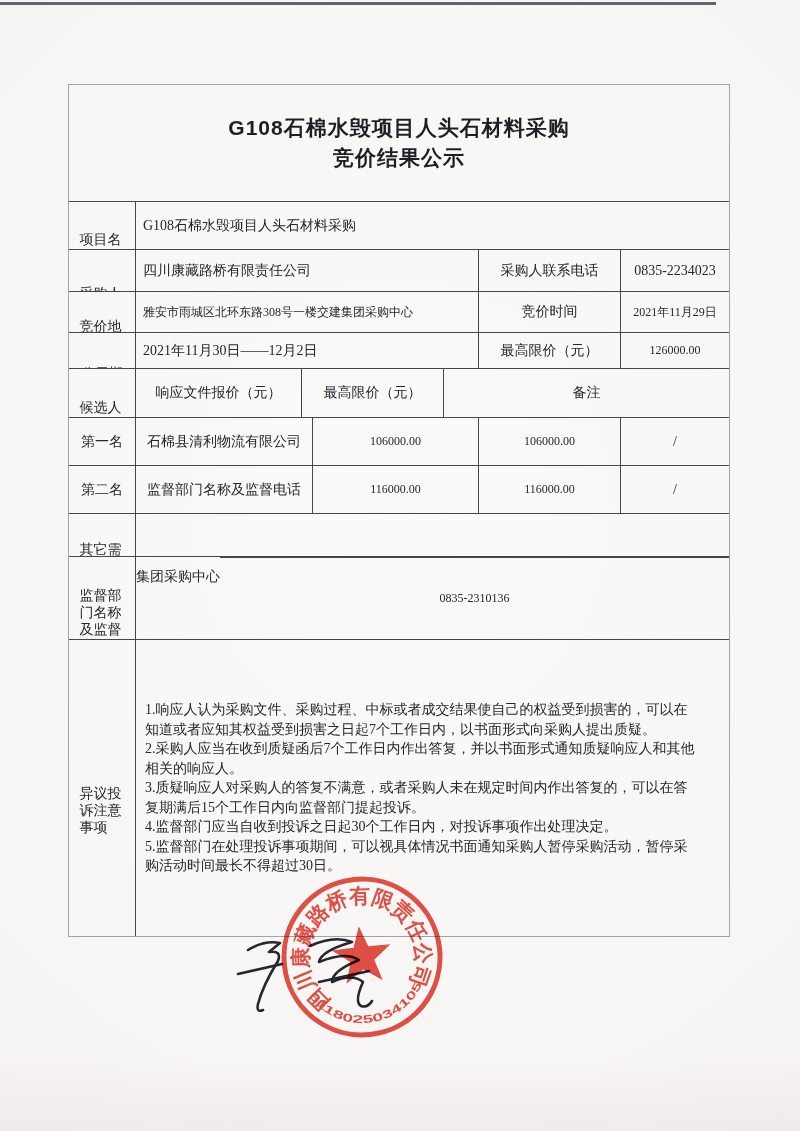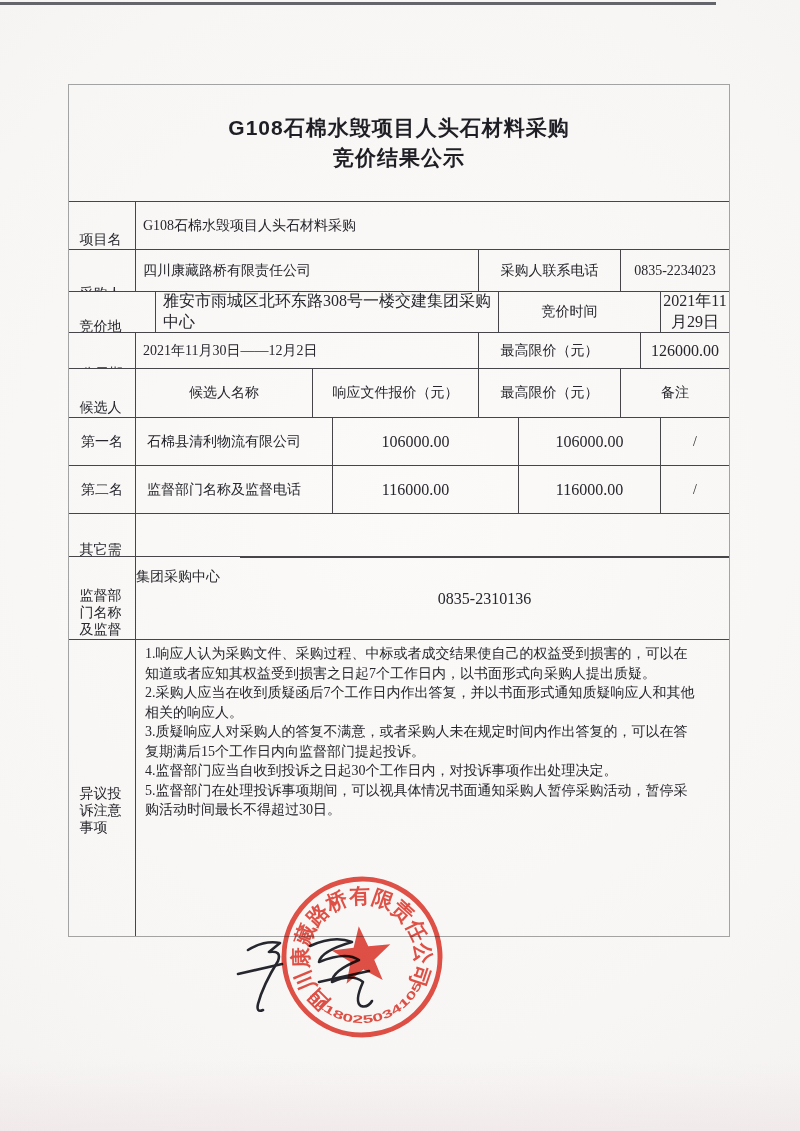--- a/index.html
+++ b/index.html
@@ -21,21 +21,21 @@
   }
   .row{display:flex;box-sizing:border-box;}
   .row + .row{border-top:1.5px solid #45454a;}
   .cell{box-sizing:border-box;display:flex;align-items:center;overflow:hidden;}
   .cell + .cell{border-left:1.5px solid #45454a;}
   .lblcol{width:66px;flex:0 0 66px;justify-content:center;}
   .lblbox{width:45px;font-size:14px;line-height:17px;margin-top:45px;}
   .c-left{justify-content:flex-start;padding-left:7px;text-align:left;}
   .c-center{justify-content:center;text-align:center;}
   .fs14{font-size:14px;}
-  .fs13{font-size:16px;margin-left:20px;}
+  .fs13{font-size:12px;}
   .grow{flex:1 1 auto;}
 
   .title-row{height:116px;display:flex;align-items:center;justify-content:center;}
   .title-inner{text-align:center;font-family:"Liberation Sans","DejaVu Sans",sans-serif;
     font-weight:700;font-size:21px;line-height:30px;letter-spacing:1px;color:#1e1e24;}
 
   .h48{height:48px}.h42{height:42px}.h41{height:41px}.h36{height:36px}
   .h49{height:49px}.h43{height:43px}.h83{height:83px}.h297{height:297px}.h51{height:51px}
 
   .w343{width:343px;flex:0 0 343px;}
@@ -44,21 +44,21 @@
   .w142{width:142px;flex:0 0 142px;}
 
   .sup-right{flex:1 1 auto;display:flex;}
   .sup-sub{box-sizing:border-box;height:40px;display:flex;align-items:center;justify-content:center;}
   .sup-sub + .sup-sub{border-top:1.5px solid #45454a;flex:1 1 auto;height:auto;}
 
   .objection-content{
     padding:4px 8px 4px 9px;font-size:14px;line-height:19.5px;
     white-space:pre-line;text-align:left;justify-content:flex-start;
   }
-  .obj-cell{align-items:flex-start;display:flex;}
+  .obj-cell{align-items:center;display:flex;}
 
   .sig-row{padding-left:14px;font-size:15px;align-items:center;display:flex;}
 
   
   .stamp{position:absolute;left:272px;top:867px;width:180px;height:180px;
     mix-blend-mode:multiply;opacity:.88;transform:rotate(-6deg);}
   .sig-script{position:absolute;left:224px;top:918px;width:190px;height:100px;}
 </style>
 </head>
 <body>
@@ -105,21 +105,20 @@
       </div>
     <div class="cell w343 c-left fs14">2021年11月30日——12月2日</div>
     <div class="cell w142 c-center fs14">最高限价（元）</div>
     <div class="cell grow c-center fs13">126000.00</div>
   </div>
 
   <div class="row h49">
     <div class="cell lblcol">
         <div class="lblbox">候选人及排序</div>
       </div>
-    <div class="cell w177 c-center fs14">候选人名称</div>
     <div class="cell w166 c-center fs14">响应文件报价（元）</div>
     <div class="cell w142 c-center fs14">最高限价（元）</div>
     <div class="cell grow c-center fs14">备注</div>
   </div>
 
   <div class="row h48">
     <div class="cell lblcol c-center fs14">第一名</div>
     <div class="cell w177 c-center fs14">石棉县清利物流有限公司</div>
     <div class="cell w166 c-center fs13">106000.00</div>
     <div class="cell w142 c-center fs13">106000.00</div>

